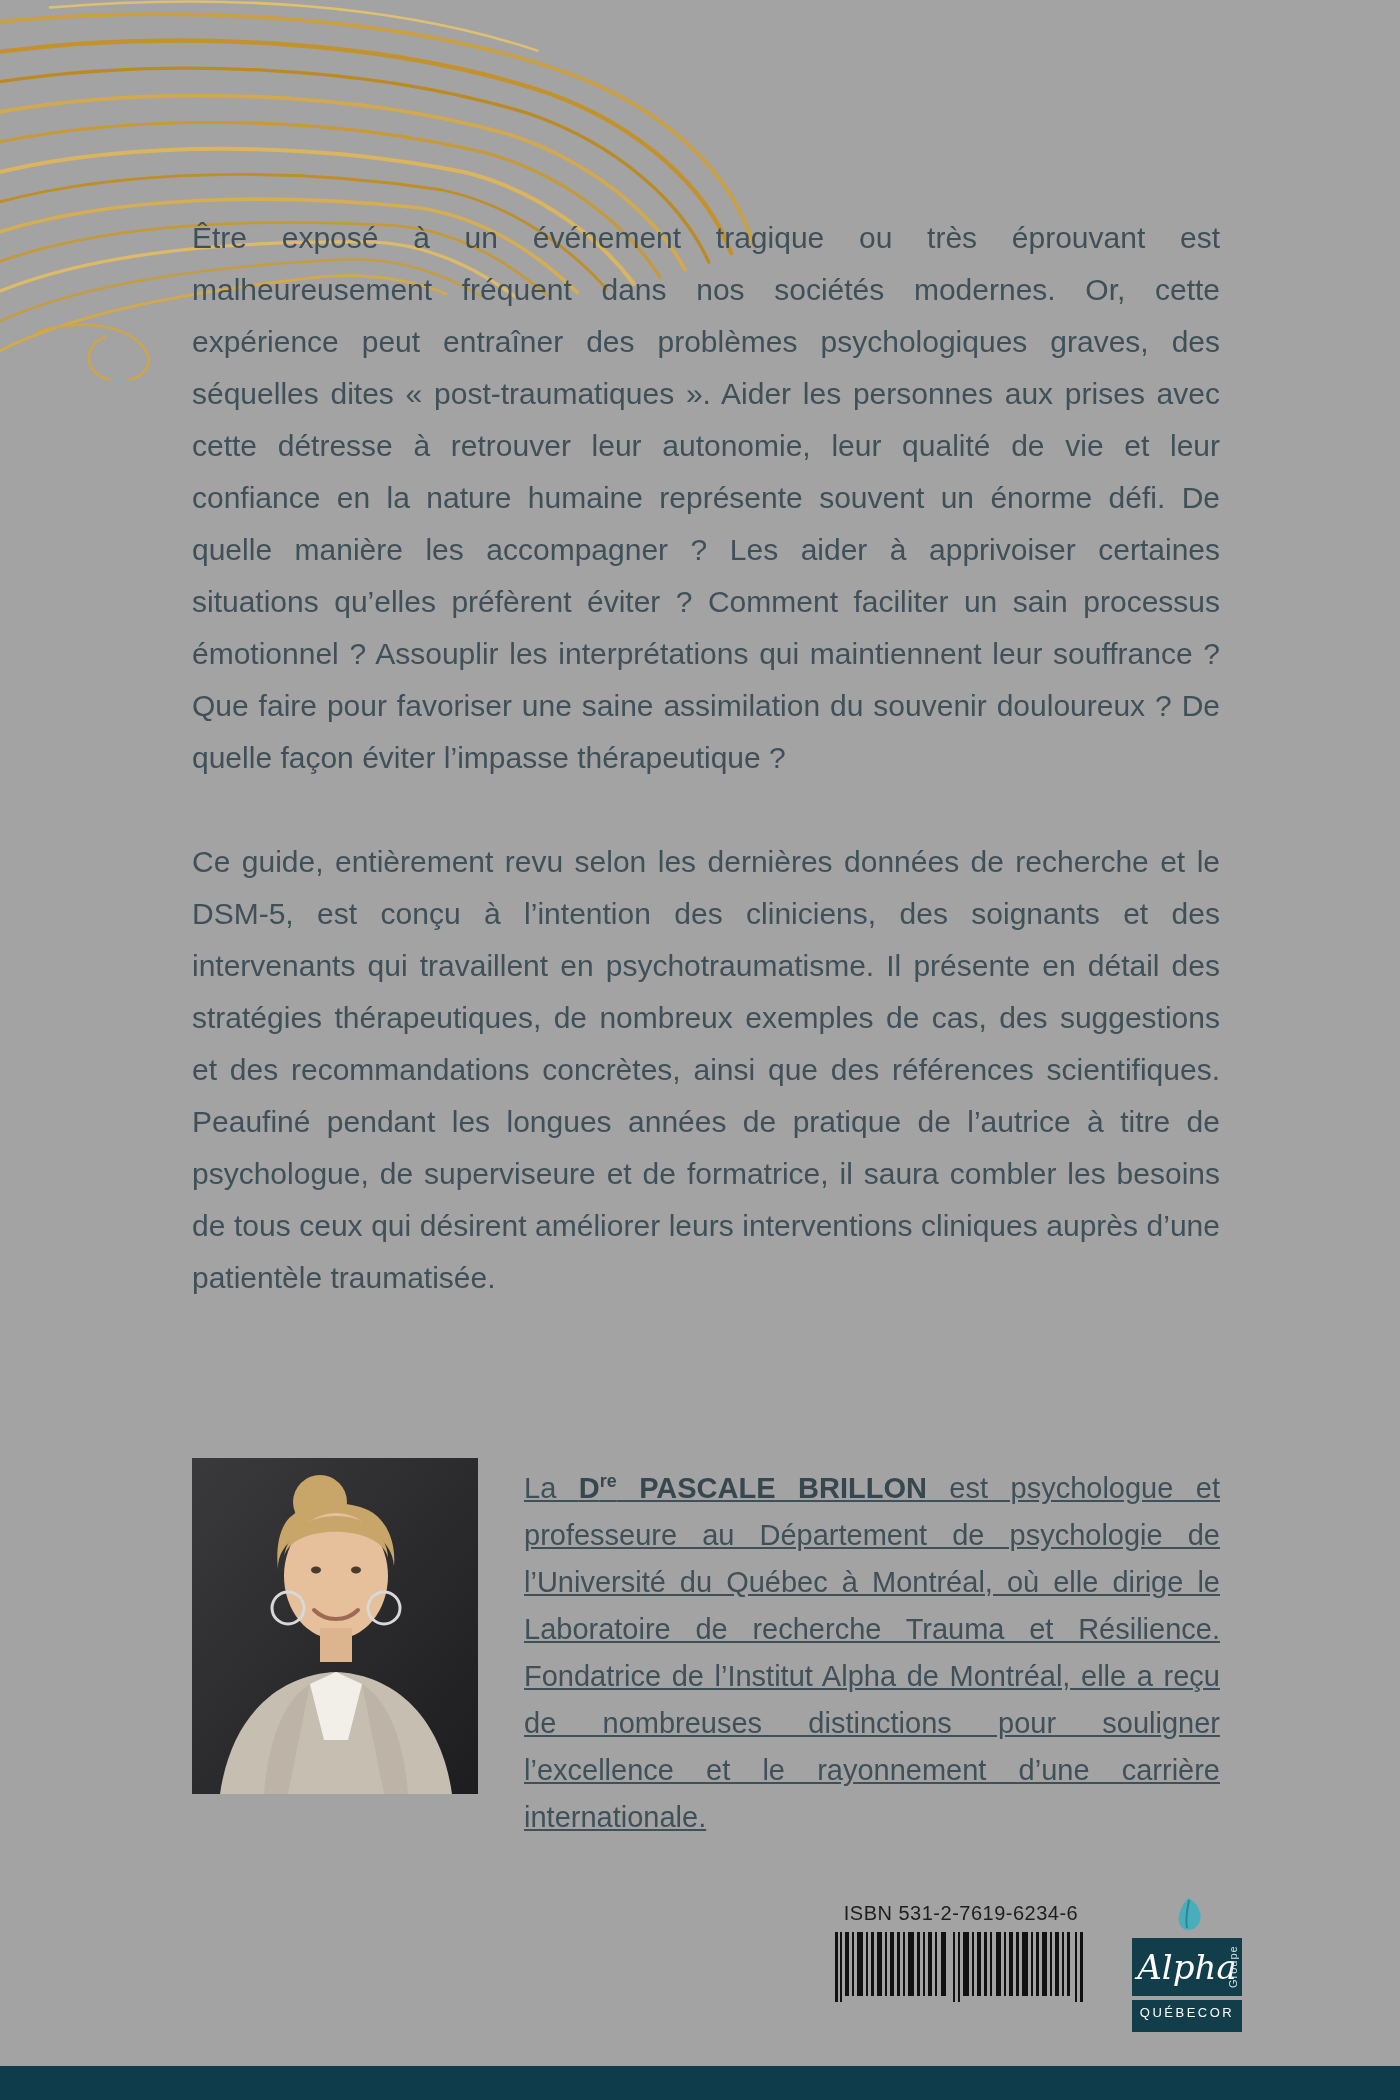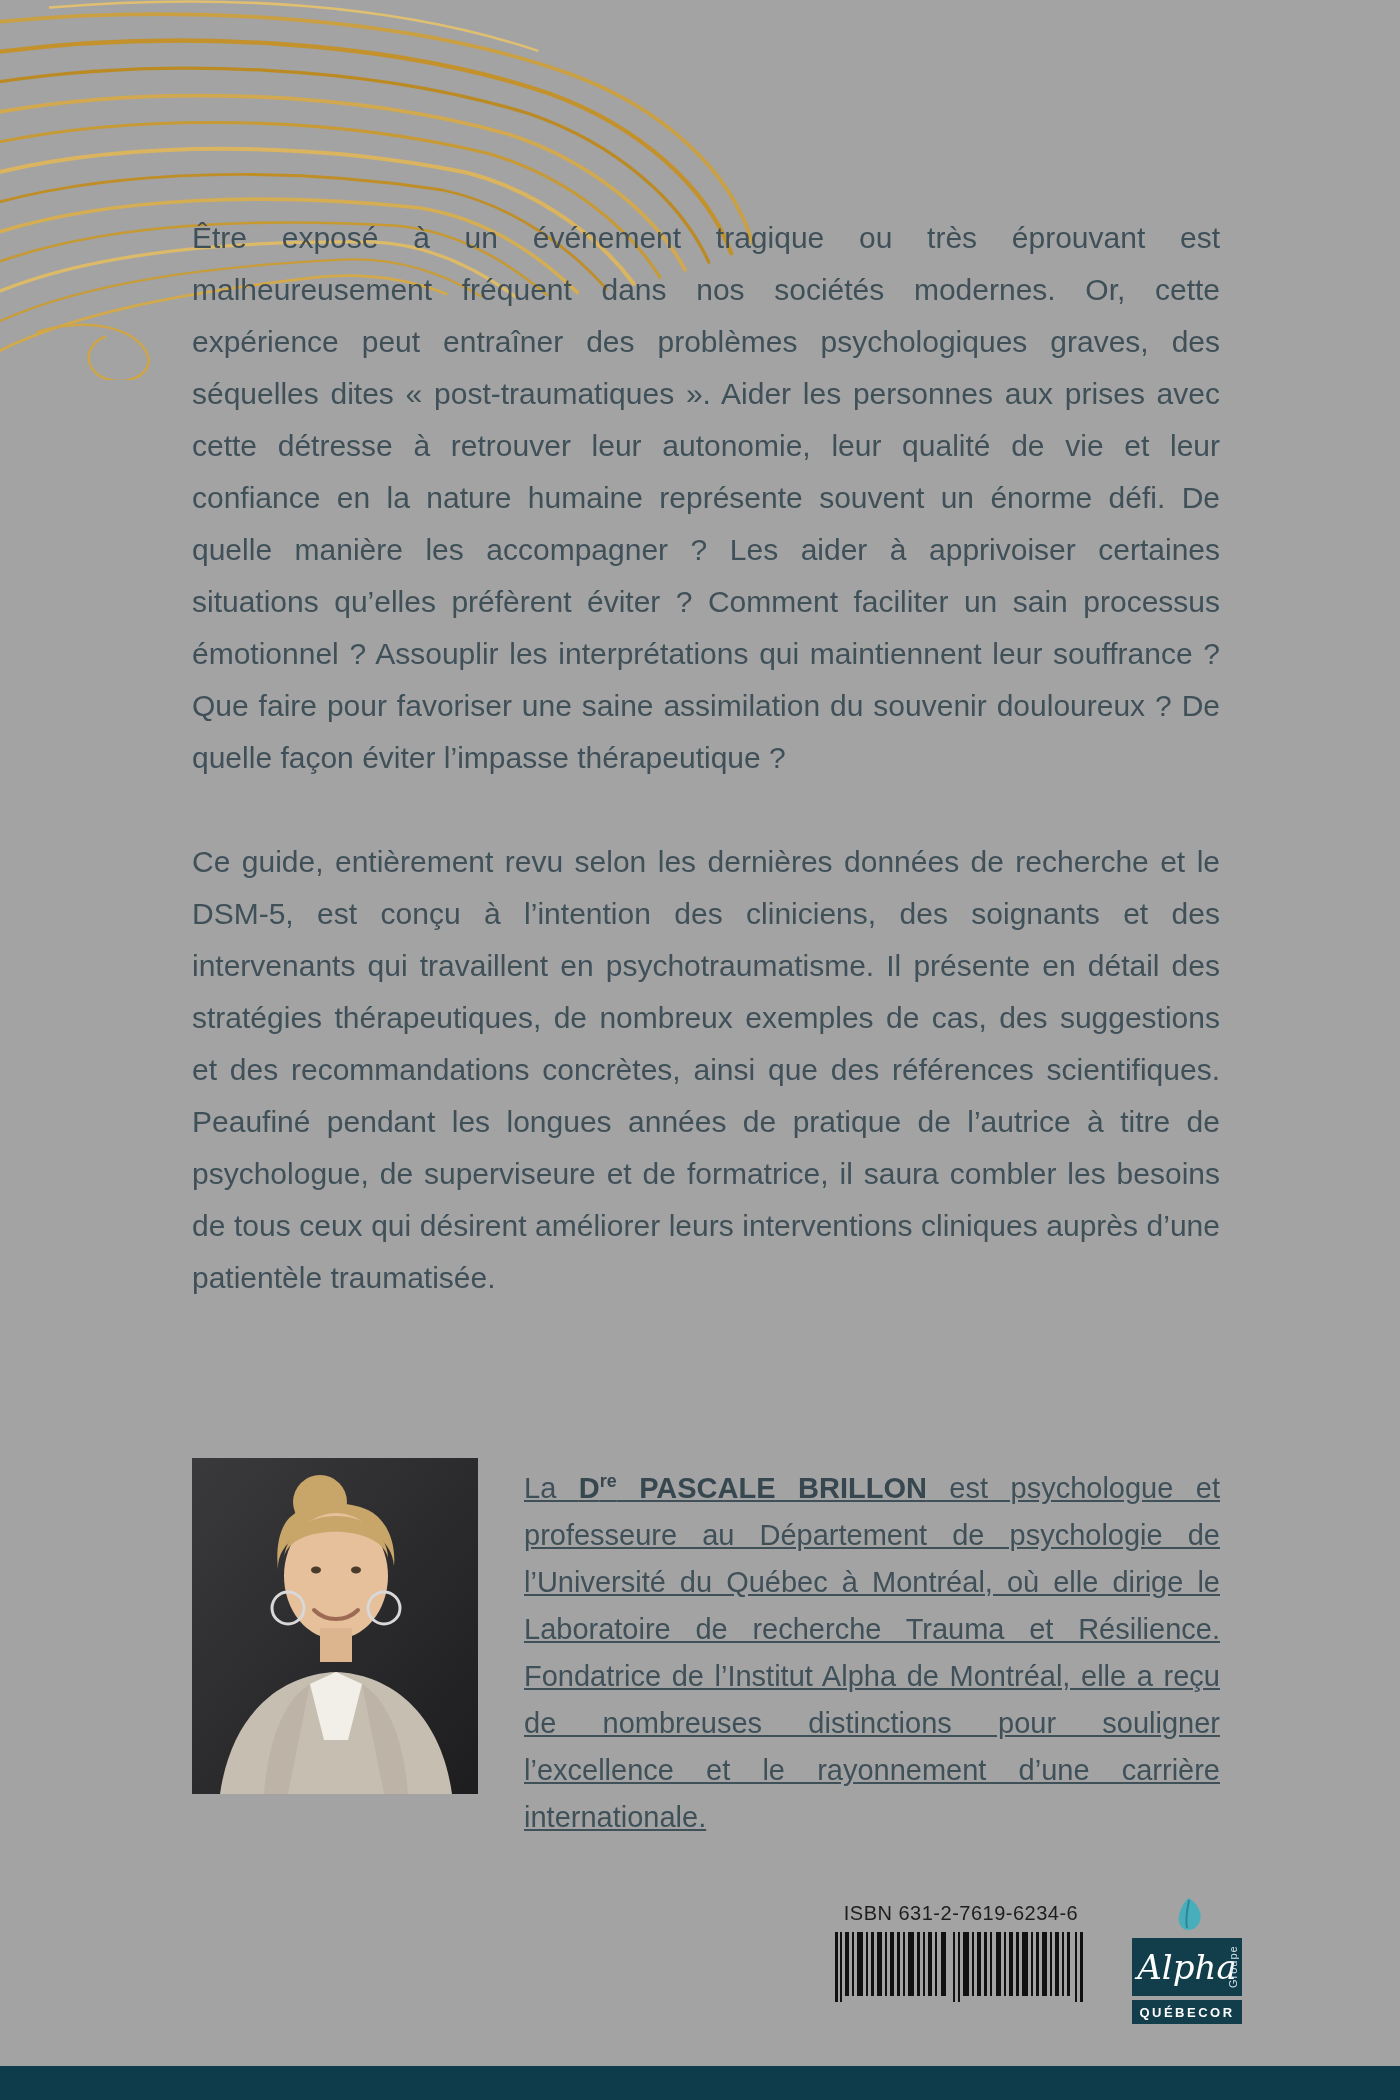--- a/index.html
+++ b/index.html
@@ -101,23 +101,23 @@
     font-size: 11px;
     letter-spacing: 1px;
     writing-mode: vertical-rl;
     transform: rotate(180deg);
     height: 46px;
   }
   .logo-quebecor {
     background: #123d4b;
     color: #ffffff;
     font-size: 13px;
-    font-weight: bold;
+    font-weight: normal;
     letter-spacing: 2.5px;
-    padding: 5px 0 4px 0;
+    padding: 5px 0 12px 0;
     margin-top: 4px;
   }
   .footer-bar {
     position: absolute;
     left: 0;
     bottom: 0;
     width: 1400px;
     height: 34px;
     background: #0f3c4b;
   }
@@ -177,21 +177,21 @@
         <path d="M118,226 L96,336 L72,336 C76,280 94,240 118,226 Z" fill="#bdb3a6"></path>
         <path d="M170,226 L192,336 L216,336 C212,280 194,240 170,226 Z" fill="#bdb3a6"></path>
       </svg>
     </div>
     <div class="bio-text">
       <span>La </span><span class="bio-name"><span>D</span><sup>re</sup><span> PASCALE BRILLON</span></span><span> est psychologue et professeure au Département de psychologie de l’Université du Québec à Montréal, où elle dirige le Laboratoire de recherche Trauma et Résilience. Fondatrice de l’Institut Alpha de Montréal, elle a reçu de nombreuses distinctions pour souligner l’excellence et le rayonnement d’une carrière internationale.</span>
     </div>
   </div>
 
   <div class="isbn-area">
-    <div class="isbn-label">ISBN 631-2-7619-6234-6</div>
+    <div class="isbn-label">ISBN 531-2-7619-6234-6</div>
     <svg class="barcode" width="252" height="70" viewBox="0 0 252 70" aria-hidden="true">
       <g fill="#111111">
         <rect x="0" y="0" width="3" height="70"></rect>
         <rect x="5" y="0" width="2" height="70"></rect>
         <rect x="10" y="0" width="4" height="64"></rect>
         <rect x="17" y="0" width="2" height="64"></rect>
         <rect x="22" y="0" width="6" height="64"></rect>
         <rect x="31" y="0" width="2" height="64"></rect>
         <rect x="36" y="0" width="3" height="64"></rect>
         <rect x="42" y="0" width="5" height="64"></rect>

